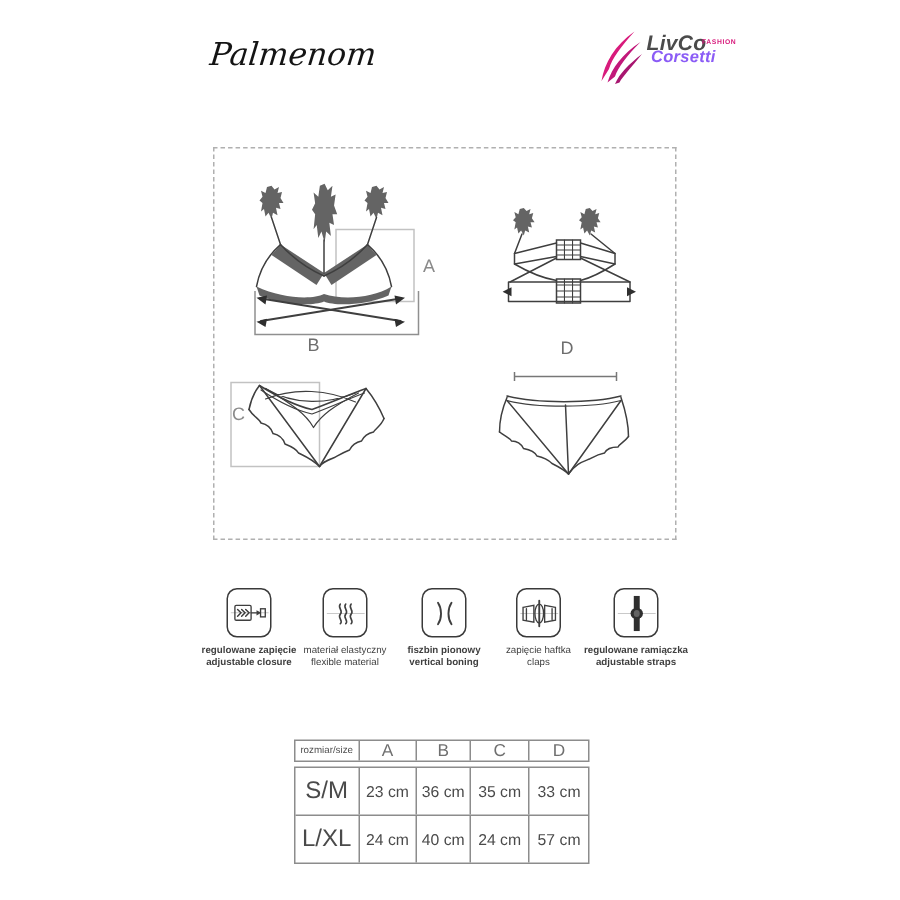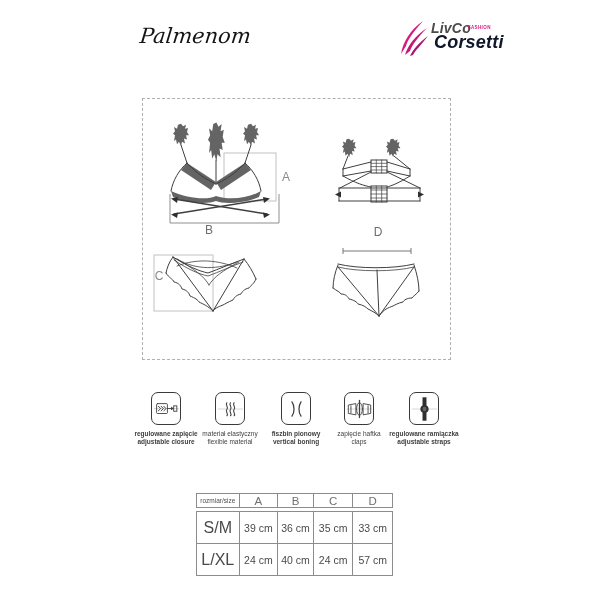--- a/index.html
+++ b/index.html
@@ -10,22 +10,22 @@
   .title{position:absolute;left:140px;top:24px;font-family:"DejaVu Serif",serif;
          font-style:italic;font-size:21px;color:#141414;transform:skewX(-6deg);letter-spacing:0px;}
 
   
   .logo{position:absolute;left:399px;top:16px;width:112px;height:44px;}
   .logo .wing{position:absolute;left:0;top:2px;}
   .logo .ltext{position:absolute;left:32px;top:4px;width:80px;}
   .logo .livco{font-size:14px;font-weight:bold;font-style:italic;color:#4b4b4b;letter-spacing:0.2px;}
   .logo .fashion{position:absolute;left:37px;top:5px;font-size:4.5px;font-weight:bold;
                  text-transform:uppercase;color:#d81b7c;letter-spacing:0.4px;}
-  .logo .corsetti{margin-top:-4px;margin-left:3px;font-size:18px;font-weight:bold;
-                  font-style:italic;color:#0f172a;letter-spacing:0.2px;}
+  .logo .corsetti{margin-top:-4px;margin-left:3px;font-size:11px;font-weight:bold;
+                  font-style:italic;color:#8b5cf6;letter-spacing:0.2px;}
 
   
   .diagram{position:absolute;left:142px;top:98px;width:309px;height:262px;
            border:1px dashed #b0b0b0;box-sizing:border-box;}
   .diagram svg{position:absolute;}
   .svg-bra-front{left:20px;top:15px;}
   .svg-bra-back{left:192px;top:36px;}
   .svg-panty-front{left:6px;top:144px;}
   .svg-panty-back{left:184px;top:146px;}
   .mlabel{position:absolute;width:16px;text-align:center;font-size:12px;color:#8a8a8a;}
@@ -241,21 +241,21 @@
     <div class="thead">
       <div class="cell c0 corner">rozmiar/size</div>
       <div class="cell c1 colhead">A</div>
       <div class="cell c2 colhead">B</div>
       <div class="cell c3 colhead">C</div>
       <div class="cell c4 colhead">D</div>
     </div>
     <div class="tbody">
       <div class="trow">
         <div class="cell c0 sizename">S/M</div>
-        <div class="cell c1 val">39 cm</div>
+        <div class="cell c1 val">23 cm</div>
         <div class="cell c2 val">36 cm</div>
         <div class="cell c3 val">35 cm</div>
         <div class="cell c4 val">33 cm</div>
       </div>
       <div class="trow">
         <div class="cell c0 sizename">L/XL</div>
         <div class="cell c1 val">24 cm</div>
         <div class="cell c2 val">40 cm</div>
         <div class="cell c3 val">24 cm</div>
         <div class="cell c4 val">57 cm</div>

